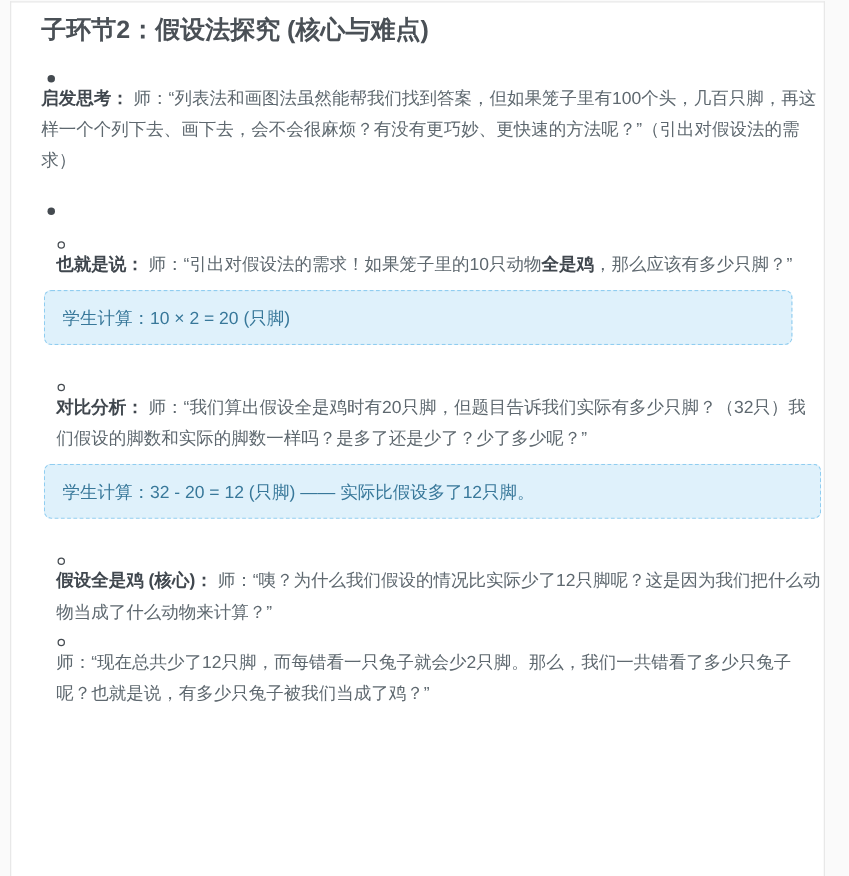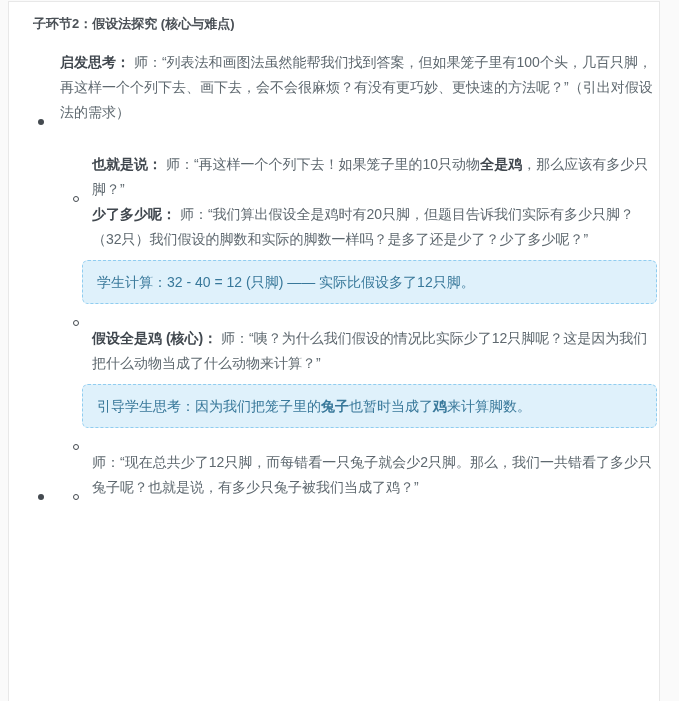--- a/index.html
+++ b/index.html
@@ -13,28 +13,28 @@
   .card {
     position: absolute;
     left: 8px; top: 1px;
     width: 652px; height: 720px;
     background: #ffffff;
     border: 1px solid var(--card-border, #e8e8e8);
     border-bottom: none;
     padding: 12px 2px 0 24px;
   }
   .title {
-    font-size: 13px;
+    font-size: 20px;
     font-weight: bold;
     color: var(--title-text, #4a5056);
     margin: 0 0 16px 0;
     line-height: 20px;
   }
   ul { list-style: none; }
-  .l1-item, .l2-item { display: flex; align-items: flex-end; }
+  .l1-item, .l2-item { display: flex; align-items: flex-start; flex-direction: column; }
   .l1-item { margin-bottom: 15px; }
   .l2-item { margin-bottom: 0; }
   .m1 {
     flex: 0 0 auto;
     width: 6px; height: 6px; border-radius: 50%;
     background: var(--marker-color, #444a50);
     margin: 10px 16px 0 5px;
   }
   .m2 {
     flex: 0 0 auto;
@@ -77,37 +77,37 @@
 
     <li class="l1-item">
       <span class="m1"></span>
       <div class="li-body">
 
         <ul class="l2">
 
           <li class="l2-item">
             <span class="m2"></span>
             <div class="li-body">
-              <p class="para"><strong class="lbl">也就是说：</strong><span> 师：“再这样一个个列下去！如果笼子里的10只动物</span><strong class="lbl">全是鸡</strong><span>，那么应该有多少只脚？”</span></p>
+              <p class="para"><strong class="lbl">也就是说：</strong><span> 师：“引出对假设法的需求！如果笼子里的10只动物</span><strong class="lbl">全是鸡</strong><span>，那么应该有多少只脚？”</span></p>
+              <div class="callout"><span>学生计算：10 × 2 = 20 (只脚)</span></div>
             </div>
           </li>
 
           <li class="l2-item">
             <span class="m2"></span>
             <div class="li-body">
-              <p class="para"><strong class="lbl">少了多少呢：</strong><span> 师：“我们算出假设全是鸡时有20只脚，但题目告诉我们实际有多少只脚？（32只）我们假设的脚数和实际的脚数一样吗？是多了还是少了？少了多少呢？”</span></p>
-              <div class="callout"><span>学生计算：32 - 40 = 12 (只脚) —— 实际比假设多了12只脚。</span></div>
+              <p class="para"><strong class="lbl">对比分析：</strong><span> 师：“我们算出假设全是鸡时有20只脚，但题目告诉我们实际有多少只脚？（32只）我们假设的脚数和实际的脚数一样吗？是多了还是少了？少了多少呢？”</span></p>
+              <div class="callout"><span>学生计算：32 - 20 = 12 (只脚) —— 实际比假设多了12只脚。</span></div>
             </div>
           </li>
 
           <li class="l2-item">
             <span class="m2"></span>
             <div class="li-body">
               <p class="para"><strong class="lbl">假设全是鸡 (核心)：</strong><span> 师：“咦？为什么我们假设的情况比实际少了12只脚呢？这是因为我们把什么动物当成了什么动物来计算？”</span></p>
-              <div class="callout"><span>引导学生思考：因为我们把笼子里的</span><b>兔子</b><span>也暂时当成了</span><b>鸡</b><span>来计算脚数。</span></div>
             </div>
           </li>
 
           <li class="l2-item">
             <span class="m2"></span>
             <div class="li-body">
               <p class="para follow">师：“现在总共少了12只脚，而每错看一只兔子就会少2只脚。那么，我们一共错看了多少只兔子呢？也就是说，有多少只兔子被我们当成了鸡？”</p>
 
             </div>
           </li>

